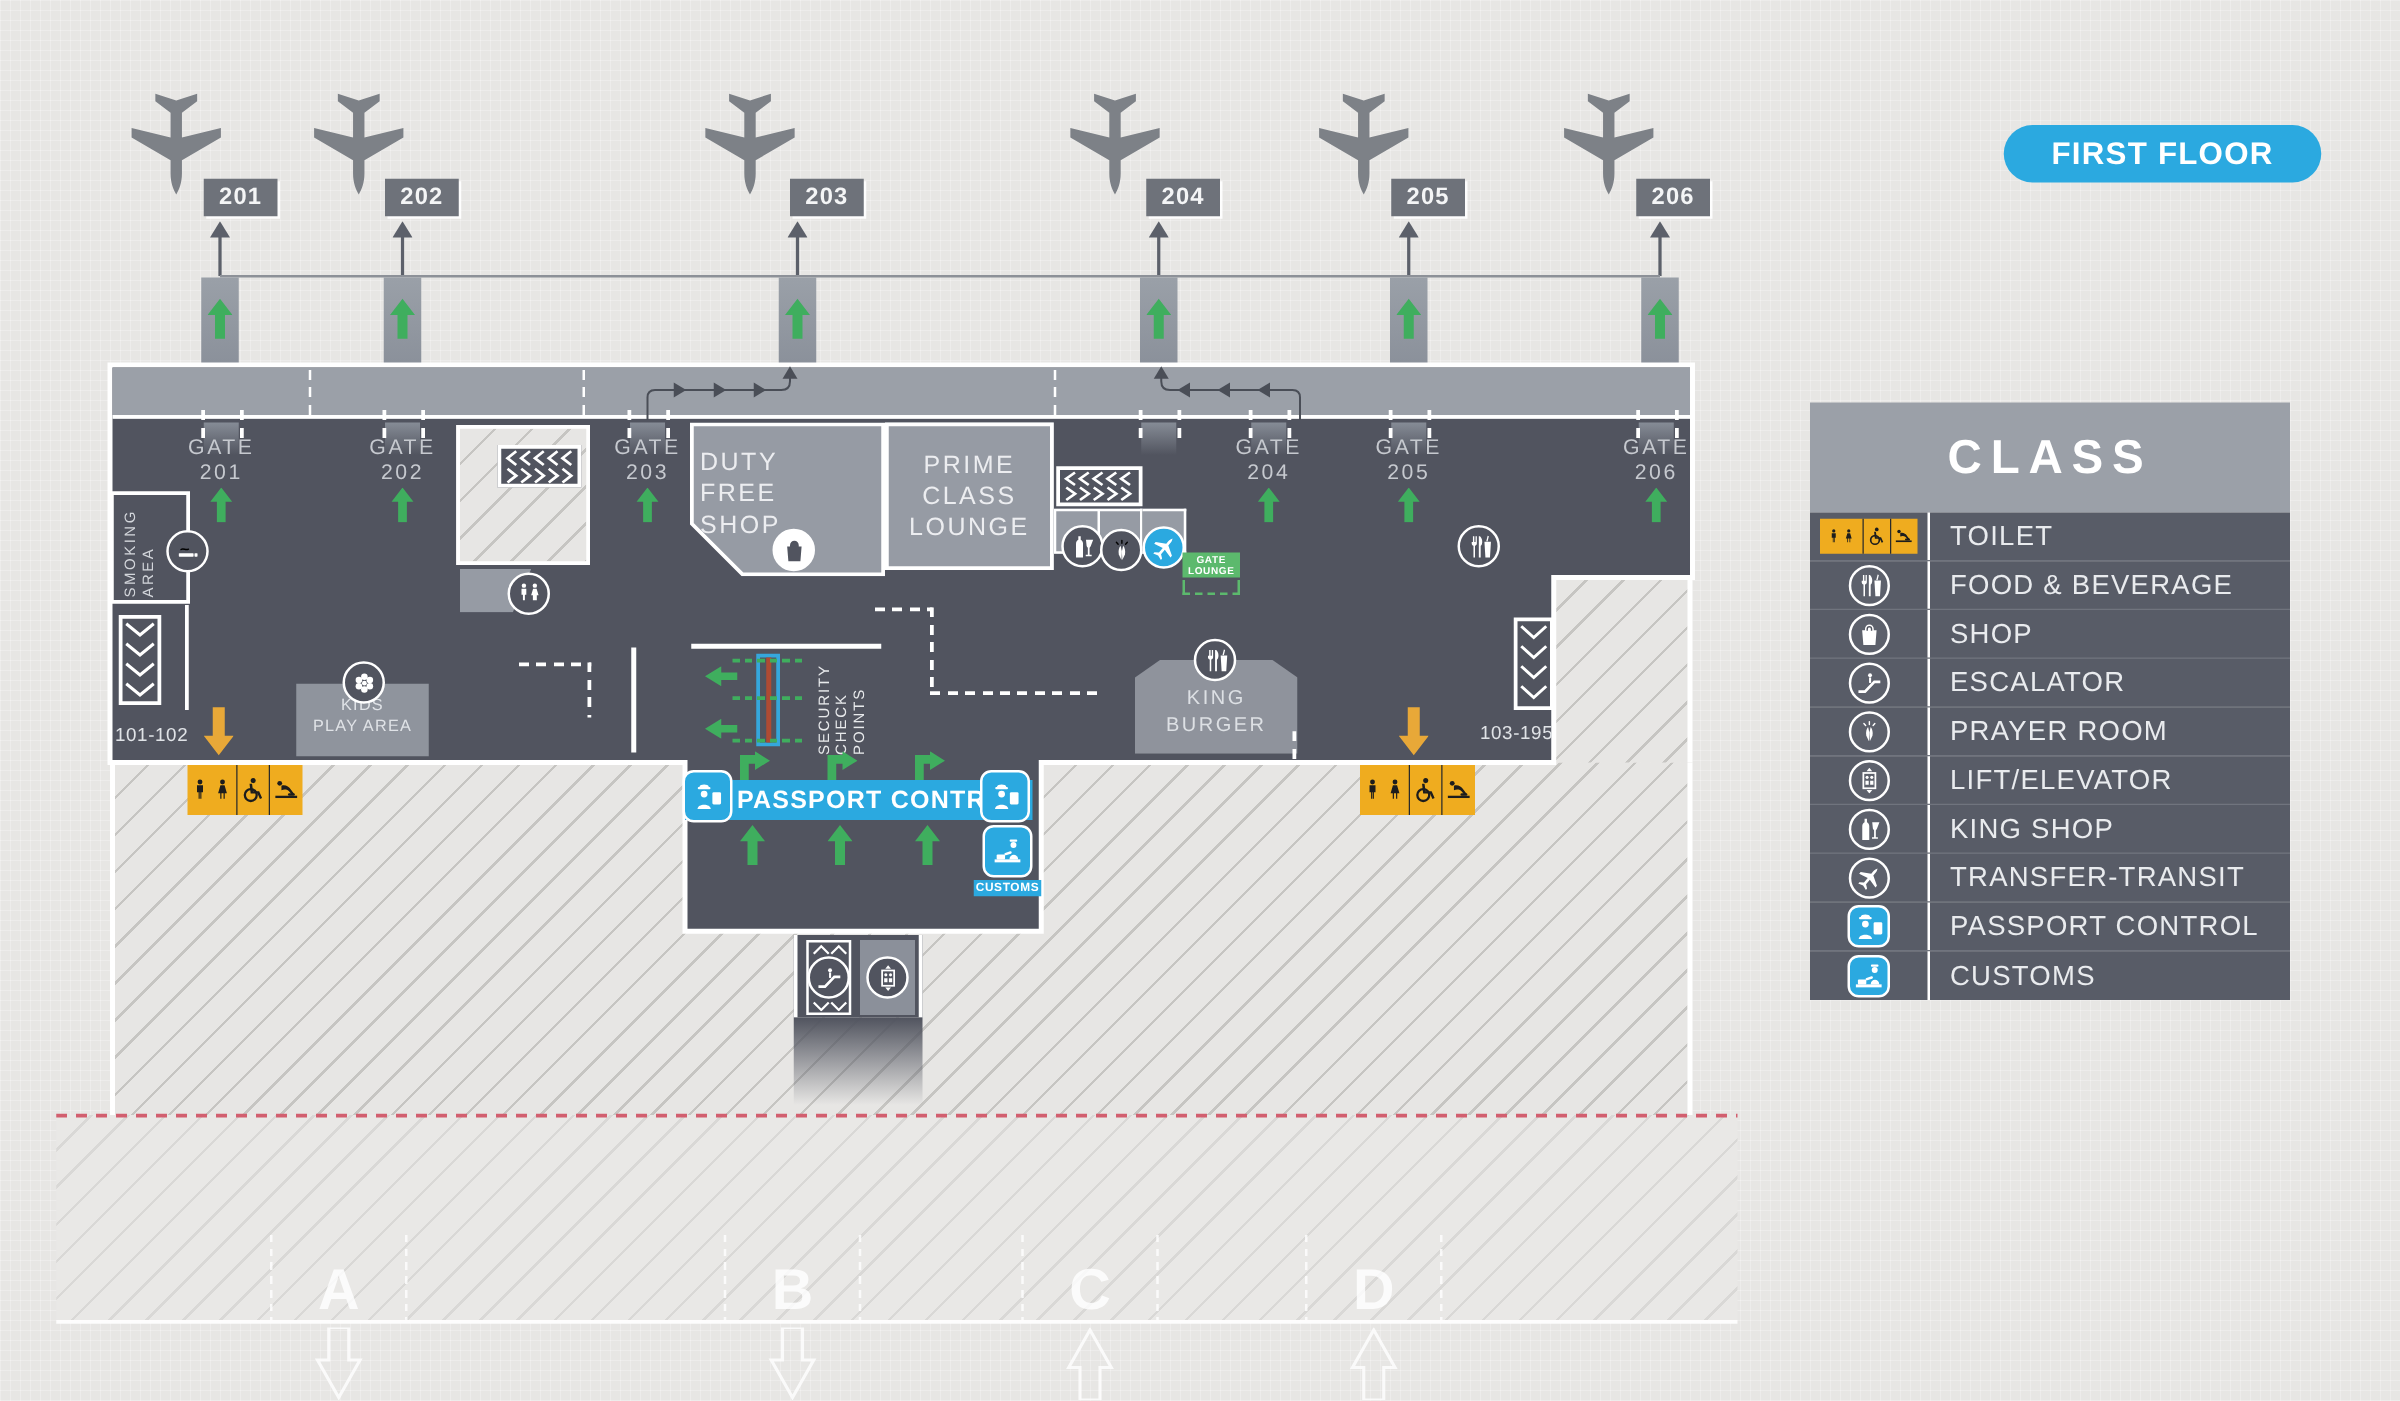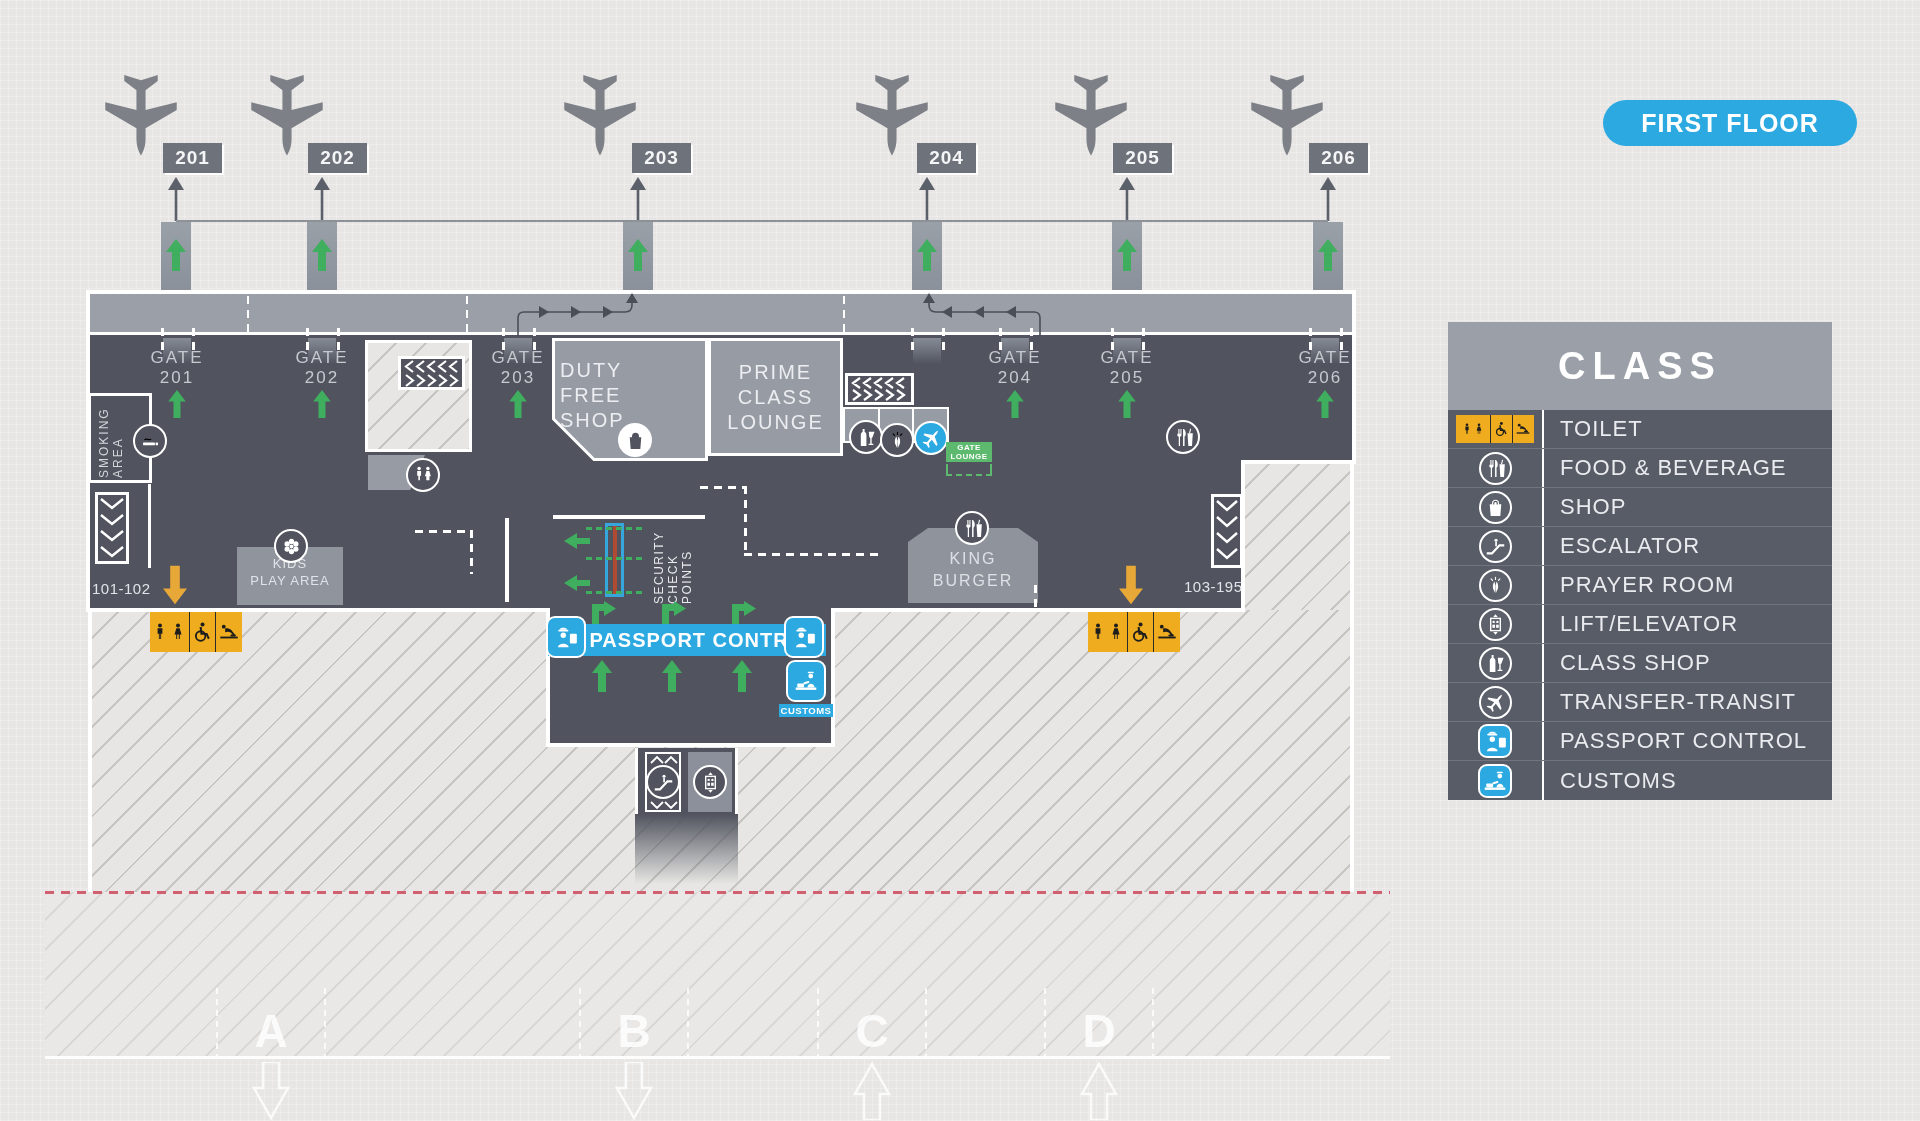--- a/index.html
+++ b/index.html
@@ -732,21 +732,21 @@
       <div class="legend-label">LIFT/ELEVATOR</div>
     </div>
     <div class="legend-row">
       <div class="legend-ic">
           <div class="cicon">
             <svg viewBox="0 0 24 24">
               <use href="#sym-wine"></use>
             </svg>
           </div>
         </div>
-      <div class="legend-label">CLASS SHOP</div>
+      <div class="legend-label">KING SHOP</div>
     </div>
     <div class="legend-row">
       <div class="legend-ic">
           <div class="cicon blue">
             <svg viewBox="0 0 100 116" style="transform:rotate(40deg)">
               <use href="#sym-plane"></use>
             </svg>
           </div>
         </div>
       <div class="legend-label">TRANSFER-TRANSIT</div>

